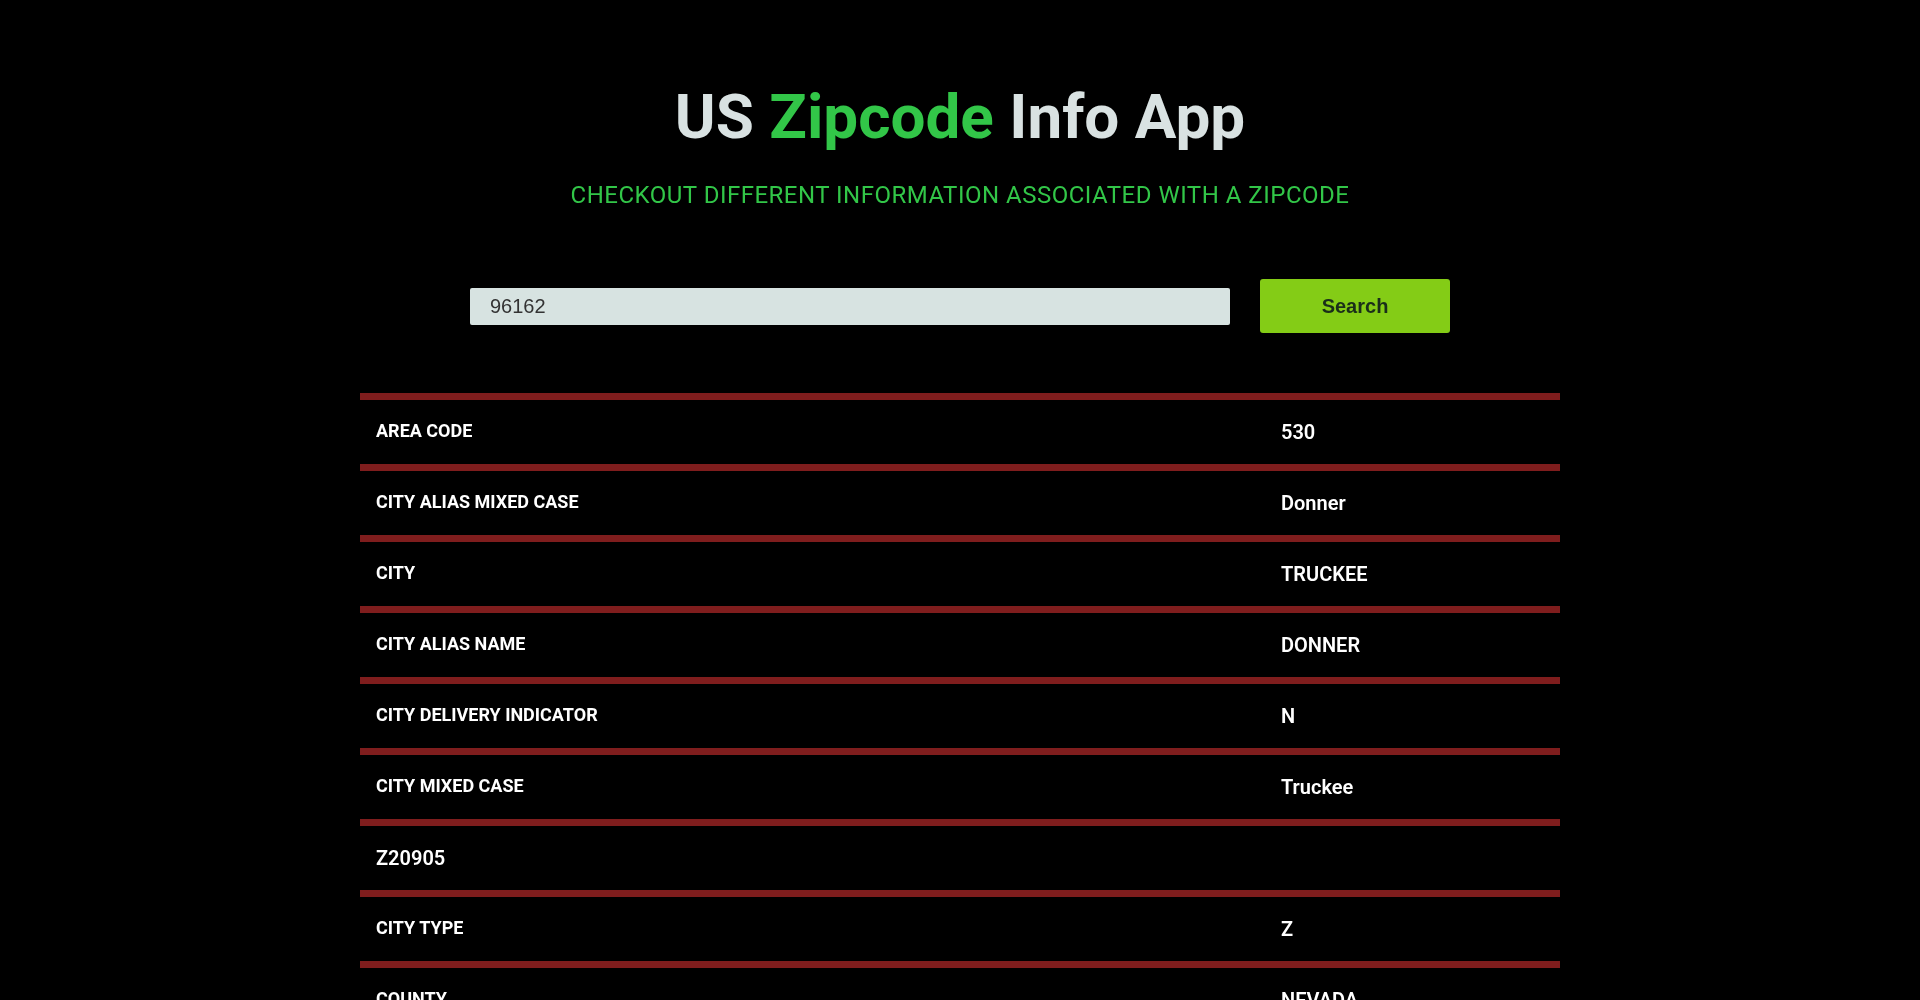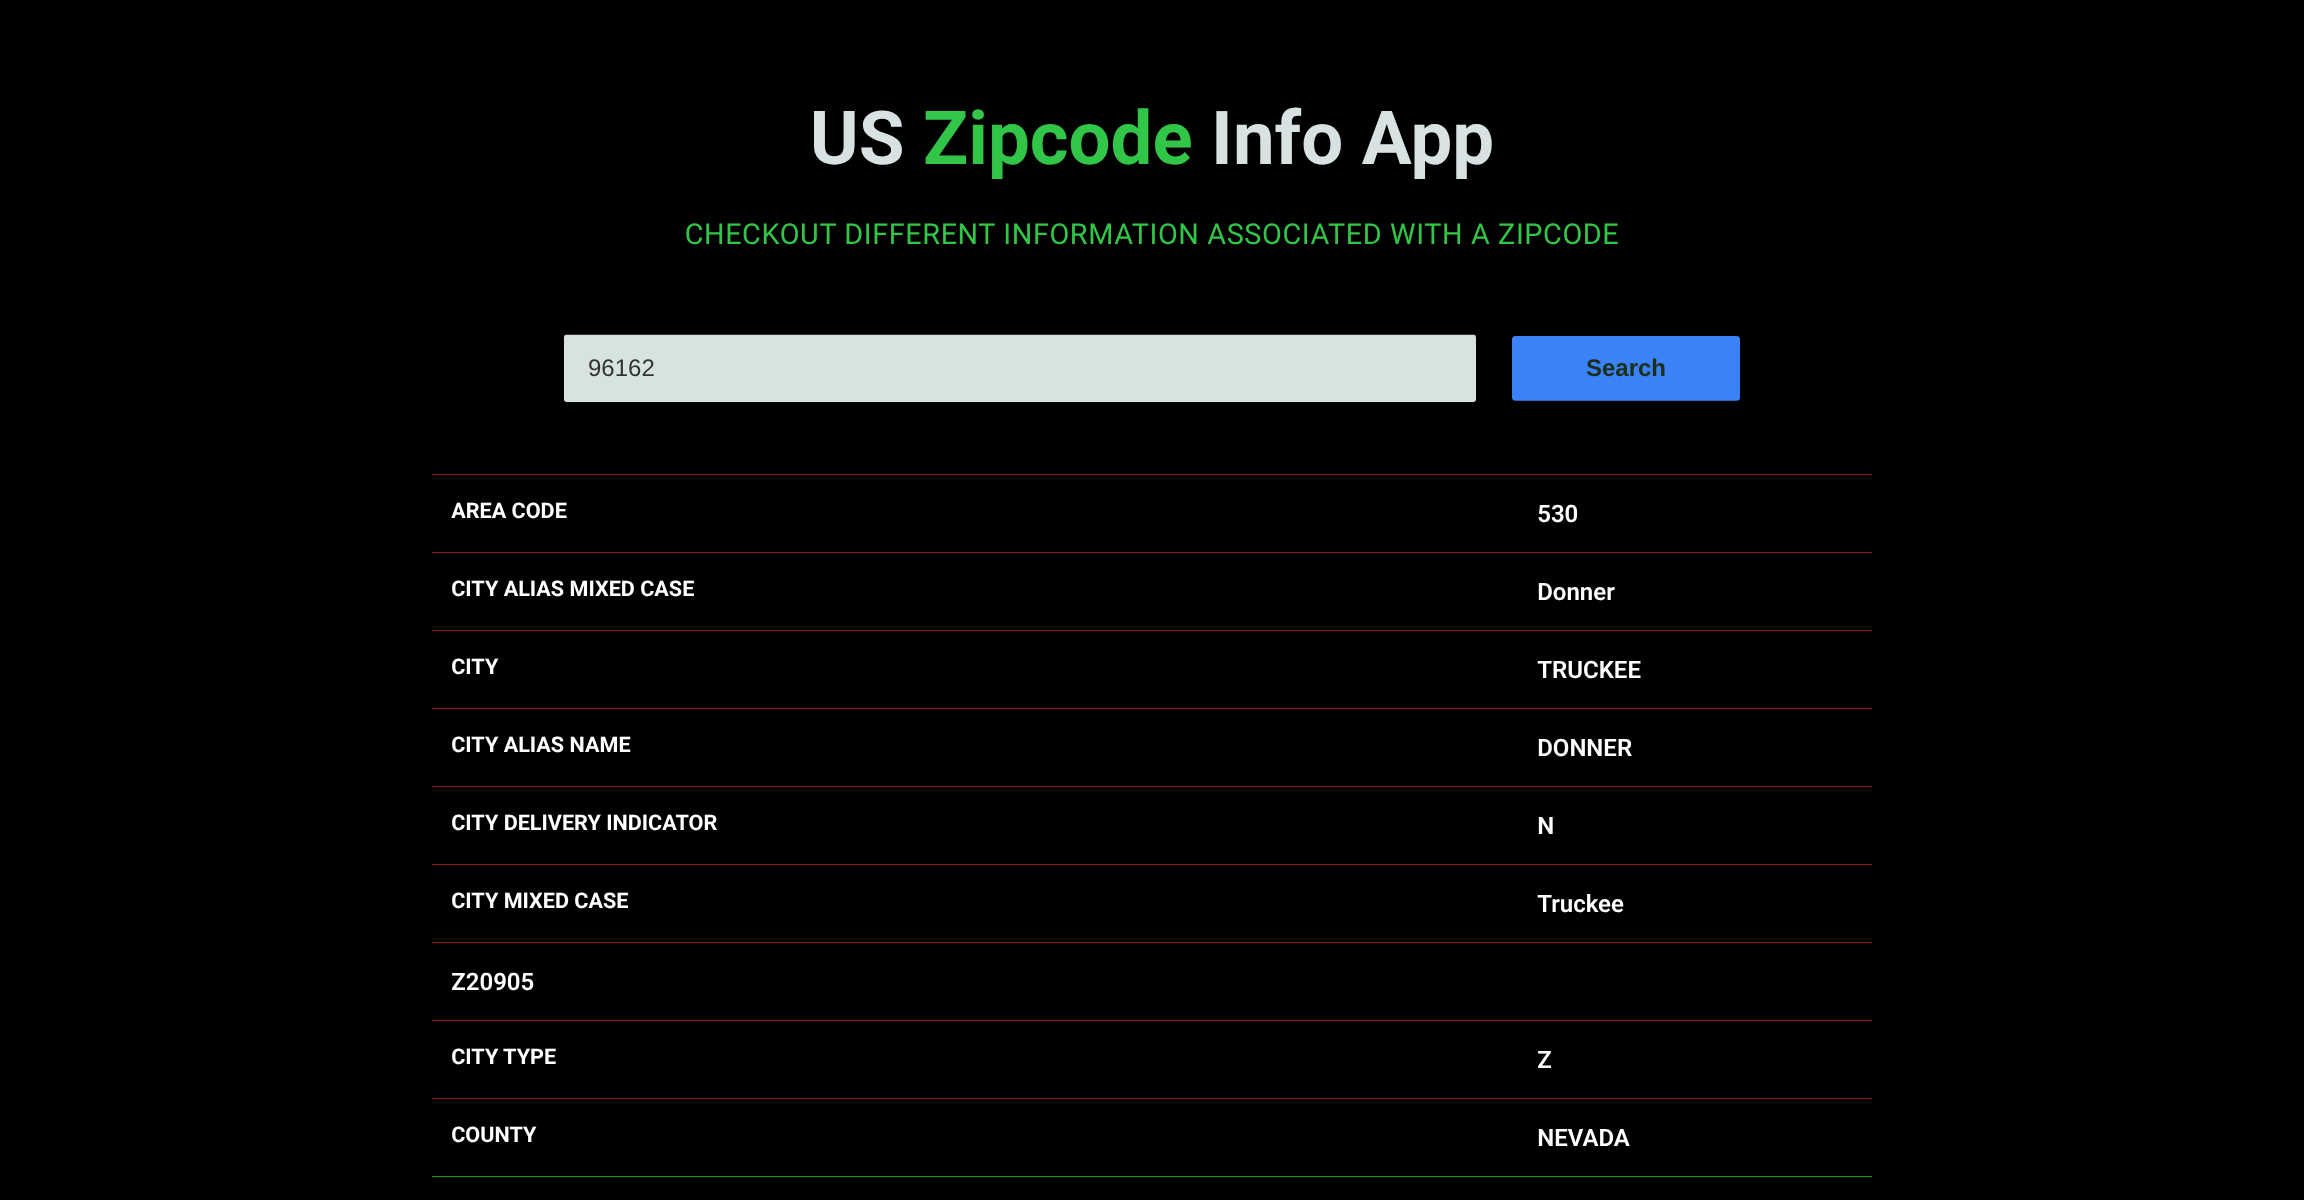--- a/index.html
+++ b/index.html
@@ -47,51 +47,51 @@
     .search-row {
       display: flex;
       justify-content: center;
       align-items: center;
       gap: 30px;
       margin-bottom: 60px;
     }
     
     .search-input {
       width: 760px;
-      height: 56px;
+      height: 37px;
       background-color: #d7e3e1;
       border: none;
       padding: 0 20px;
       font-size: 20px;
       font-weight: 500;
       color: #333333;
       outline: none;
       border-radius: 2px;
     }
     
     .search-button {
       width: 190px;
       height: 54px;
-      background-color: #3b82f6;
+      background-color: #84cc16;
       border: none;
       font-size: 20px;
       font-weight: 700;
       color: #1a2e1a;
       cursor: pointer;
       border-radius: 3px;
     }
     
     .results-table {
       max-width: 1280px;
       margin: 0 auto;
     }
     
     .table-row {
       display: flex;
-      border-top: 1px solid #7f1d1d;
+      border-top: 7px solid #7f1d1d;
       padding: 20px 16px;
     }
     
     .table-row:last-child {
       border-bottom: 1px solid #1a8a2e;
     }
     
     .row-label {
       flex: 0 0 905px;
       font-size: 18px;

